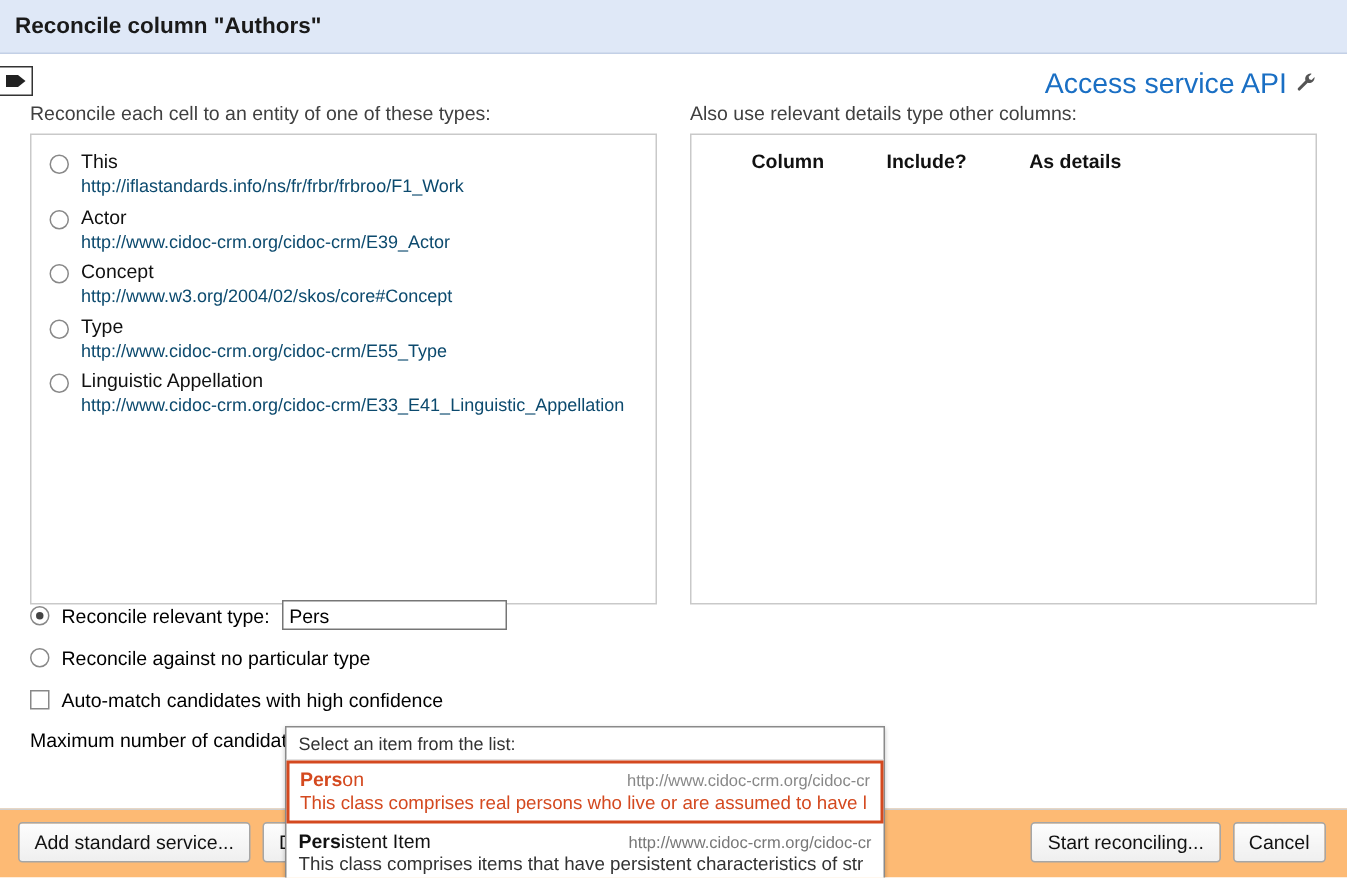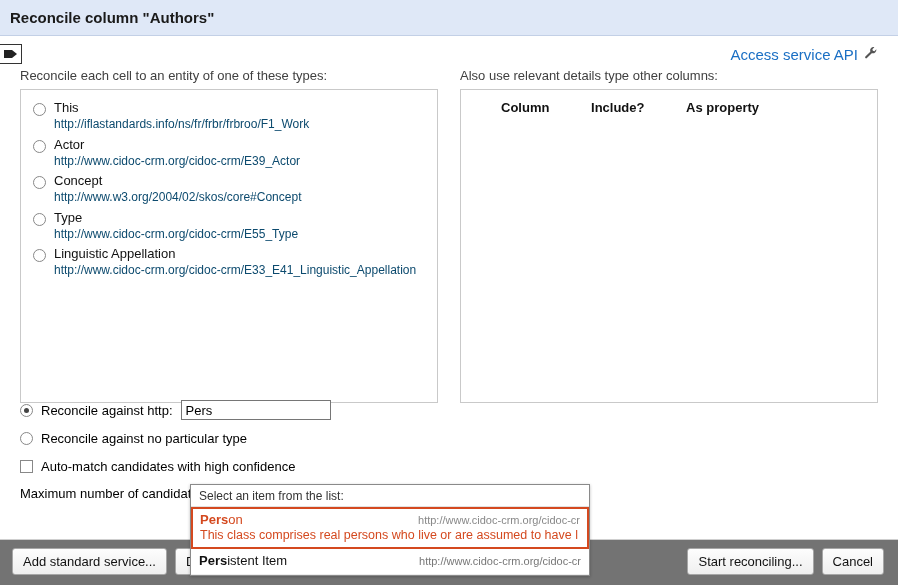--- a/index.html
+++ b/index.html
@@ -55,21 +55,21 @@
     align-items: center;
     justify-content: center;
     box-sizing: border-box;
   }
   .collapse-tab svg { display:block; }
 
   .service-api {
     position: absolute;
     right: 20px;
     top: 10px;
-    font-size: 15px;
+    font-size: 19px;
     display: flex;
     align-items: flex-end;
     gap: 6px;
   }
   .service-api a {
     color: #1a6fc4;
     text-decoration: none;
   }
   .wrench-icon { color:#444; }
 
@@ -226,21 +226,21 @@
   .suggest-item.selected .s-name,
   .suggest-item.selected .s-desc { color: #d4491f; }
   .suggest-item.selected .s-uri { color: #888; }
 
   .footer {
     position: absolute;
     left: 0;
     bottom: 0;
     width: 898px;
     height: 46px;
-    background: #737373;
+    background: #fdba74;
     border-top: 1px solid #cfcfcf;
     box-sizing: border-box;
   }
   .btn {
     font-family: "Liberation Sans", sans-serif;
     font-size: 13px;
     background: linear-gradient(#fdfdfd, #efefef);
     border: 1px solid #a6a6a6;
     border-radius: 3px;
     padding: 5px 10px;
@@ -336,32 +336,32 @@
 
         </div>
       </div>
 
       <div class="col-right">
         <div class="col-heading">Also use relevant details type other columns:</div>
         <div class="panel">
           <div class="col-table-head">
             <span>Column</span>
             <span>Include?</span>
-            <span>As property</span>
+            <span>As details</span>
           </div>
         </div>
       </div>
 
     </div>
 
     <div class="options">
 
       <div class="opt-row">
         <span class="radio checked"></span>
-        <span class="opt-label">Reconcile against http:</span>
+        <span class="opt-label">Reconcile relevant type:</span>
         <input class="type-input" type="text" value="Pers" style="">
       </div>
 
       <div class="opt-row">
         <span class="radio"></span>
         <span class="opt-label">Reconcile against no particular type</span>
       </div>
 
       <div class="opt-row">
         <span class="checkbox"></span>
@@ -383,20 +383,21 @@
           <span class="s-uri">http://www.cidoc-crm.org/cidoc-cr</span>
         </div>
         <div class="s-desc">This class comprises real persons who live or are assumed to have l</div>
       </div>
 
       <div class="suggest-item">
         <div class="suggest-row1">
           <span class="s-name"><b>Pers</b><span>istent Item</span></span>
           <span class="s-uri">http://www.cidoc-crm.org/cidoc-cr</span>
         </div>
+        <div class="s-desc">This class comprises items that have persistent characteristics of str</div>
       </div>
     </div>
 
   </div>
 
   <div class="footer">
     <div class="footer-left">
       <button class="btn">Add standard service...</button>
       <button class="btn">Discard service</button>
     </div>

